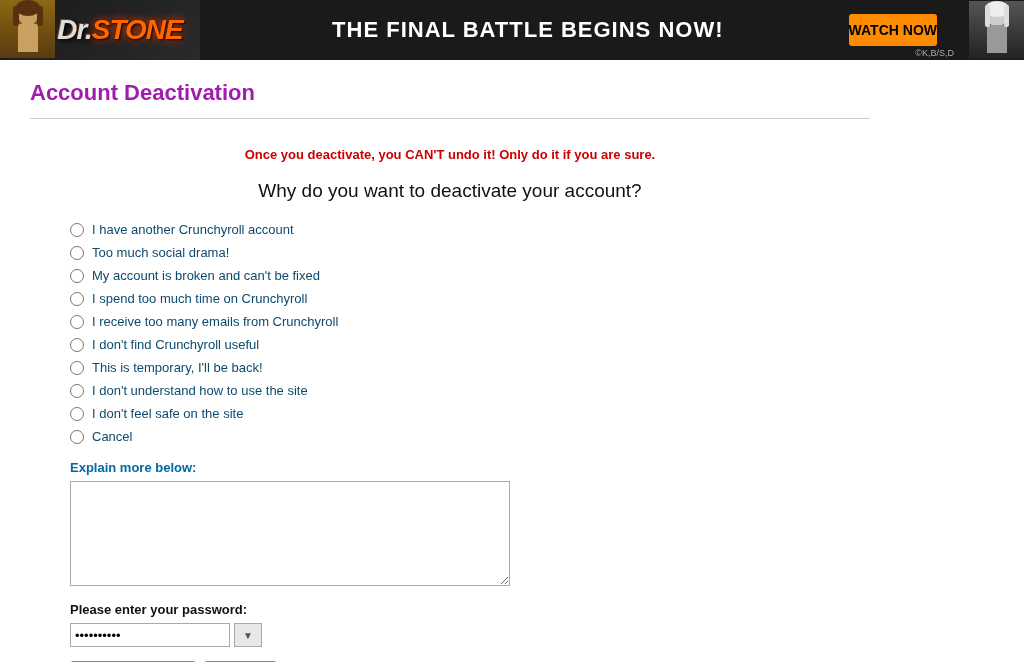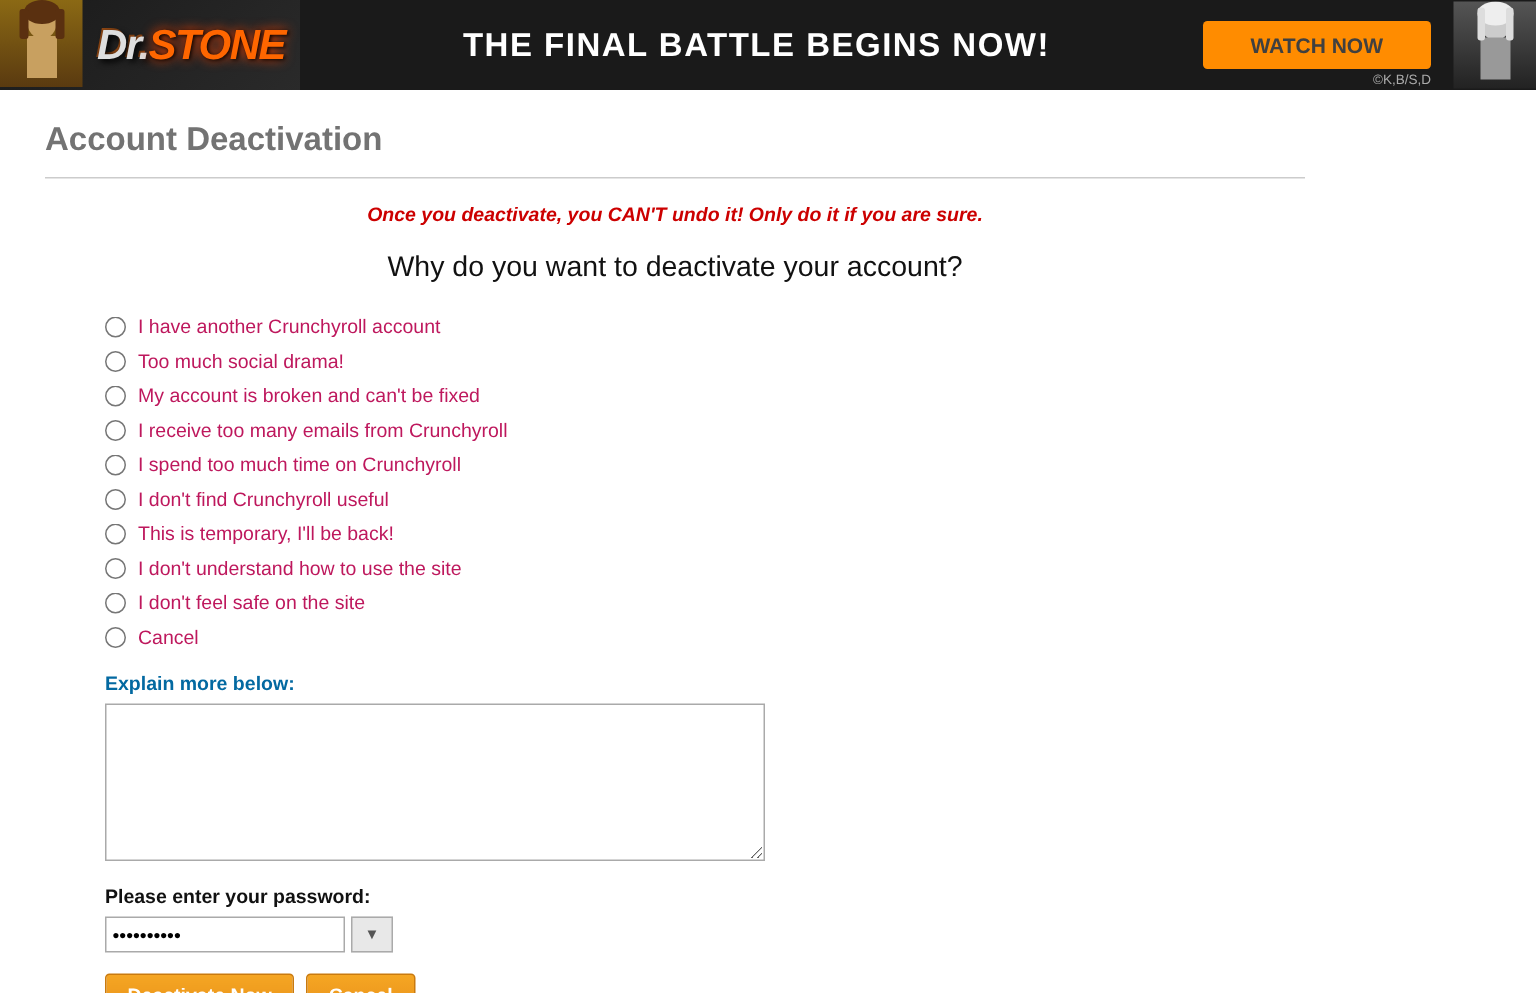--- a/index.html
+++ b/index.html
@@ -14,21 +14,21 @@
       align-items: center;
       overflow: hidden;
       position: relative;
     }
     .banner-logo-bg {
       background: linear-gradient(135deg, #1a1a1a 0%, #2a2a2a 100%);
       height: 60px;
       width: 200px;
       display: flex;
       align-items: center;
-      justify-content: flex-end;
+      justify-content: center;
       padding: 4px 10px;
       position: relative;
     }
     .banner-char-left {
       width: 55px;
       height: 58px;
       background: linear-gradient(180deg, #8B6914 0%, #5a3a10 100%);
       position: absolute;
       left: 0;
       top: 0;
@@ -55,25 +55,25 @@
       justify-content: center;
       color: #fff;
       font-size: 22px;
       font-weight: 900;
       font-family: 'Arial Black', sans-serif;
       letter-spacing: 1px;
       padding-left: 7px;
     }
     .banner-watch-now {
       background: #FF8C00;
-      color: #404040;
+      color: #000000;
       font-weight: 900;
       font-size: 14px;
-      padding: 8px 32px;
-      margin-right: 15px;
+      padding: 8px 0;
+      margin-right: 32px;
       border-radius: 3px;
       white-space: nowrap;
       font-family: 'Arial Black', sans-serif;
     }
     .banner-char-right {
       width: 55px;
       height: 58px;
       background: linear-gradient(180deg, #555 0%, #222 100%);
       display: flex;
       align-items: center;
@@ -89,32 +89,31 @@
     }
 
     
     .page-content {
       padding: 20px 30px;
       max-width: 900px;
     }
     .page-title {
       font-size: 22px;
       font-weight: bold;
-      color: #737373;
+      color: #a21caf;
       padding-bottom: 12px;
       border-bottom: 1px solid #ccc;
-      margin-bottom: 16px;
+      margin-bottom: 28px;
     }
     .warning-text {
       color: #cc0000;
       font-size: 13px;
       font-weight: bold;
       text-align: center;
       margin-bottom: 18px;
-      font-style: italic;
     }
     .question-title {
       font-size: 19px;
       font-weight: normal;
       color: #111;
       text-align: center;
       margin-bottom: 20px;
     }
     .reasons-list {
       list-style: none;
@@ -127,21 +126,21 @@
       align-items: center;
       gap: 8px;
     }
     .reasons-list li input[type="radio"] {
       flex-shrink: 0;
       width: 14px;
       height: 14px;
       margin: 0;
     }
     .reasons-list li label {
-      color: #be185d;
+      color: #0c4a6e;
       font-size: 13px;
       cursor: pointer;
     }
     .explain-section {
       margin-left: 40px;
       margin-bottom: 16px;
     }
     .explain-label {
       font-weight: bold;
       font-size: 13px;
@@ -267,26 +266,26 @@
       </li>
       <li>
         <input type="radio" name="deactivate_reason" id="reason_1" style="">
         <label for="reason_1">Too much social drama!</label>
       </li>
       <li>
         <input type="radio" name="deactivate_reason" id="reason_2" style="">
         <label for="reason_2">My account is broken and can't be fixed</label>
       </li>
       <li>
+        <input type="radio" name="deactivate_reason" id="reason_3" style="">
+        <label for="reason_3">I spend too much time on Crunchyroll</label>
+      </li>
+      <li>
         <input type="radio" name="deactivate_reason" id="reason_4" style="">
         <label for="reason_4">I receive too many emails from Crunchyroll</label>
-      </li>
-      <li>
-        <input type="radio" name="deactivate_reason" id="reason_3" style="">
-        <label for="reason_3">I spend too much time on Crunchyroll</label>
       </li>
       <li>
         <input type="radio" name="deactivate_reason" id="reason_5" style="">
         <label for="reason_5">I don't find Crunchyroll useful</label>
       </li>
       <li>
         <input type="radio" name="deactivate_reason" id="reason_6" style="">
         <label for="reason_6">This is temporary, I'll be back!</label>
       </li>
       <li>

